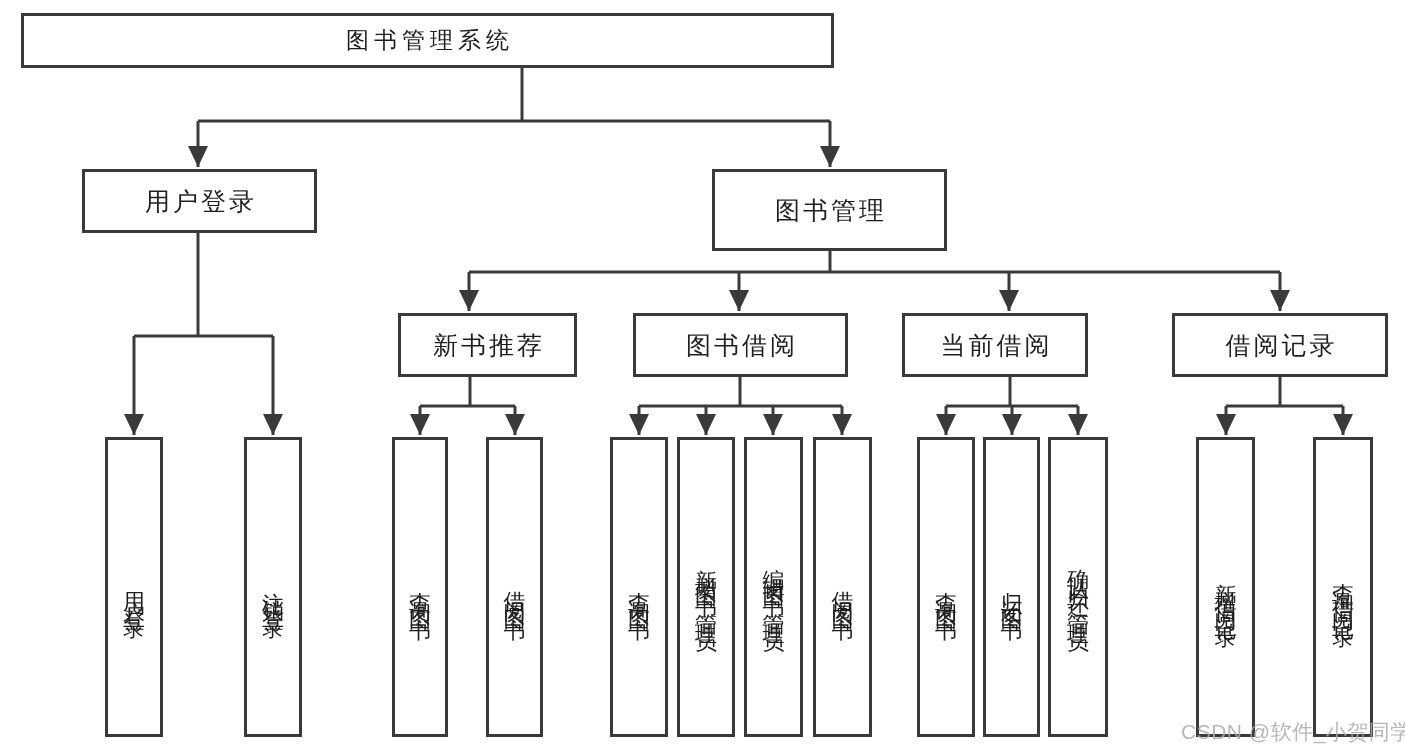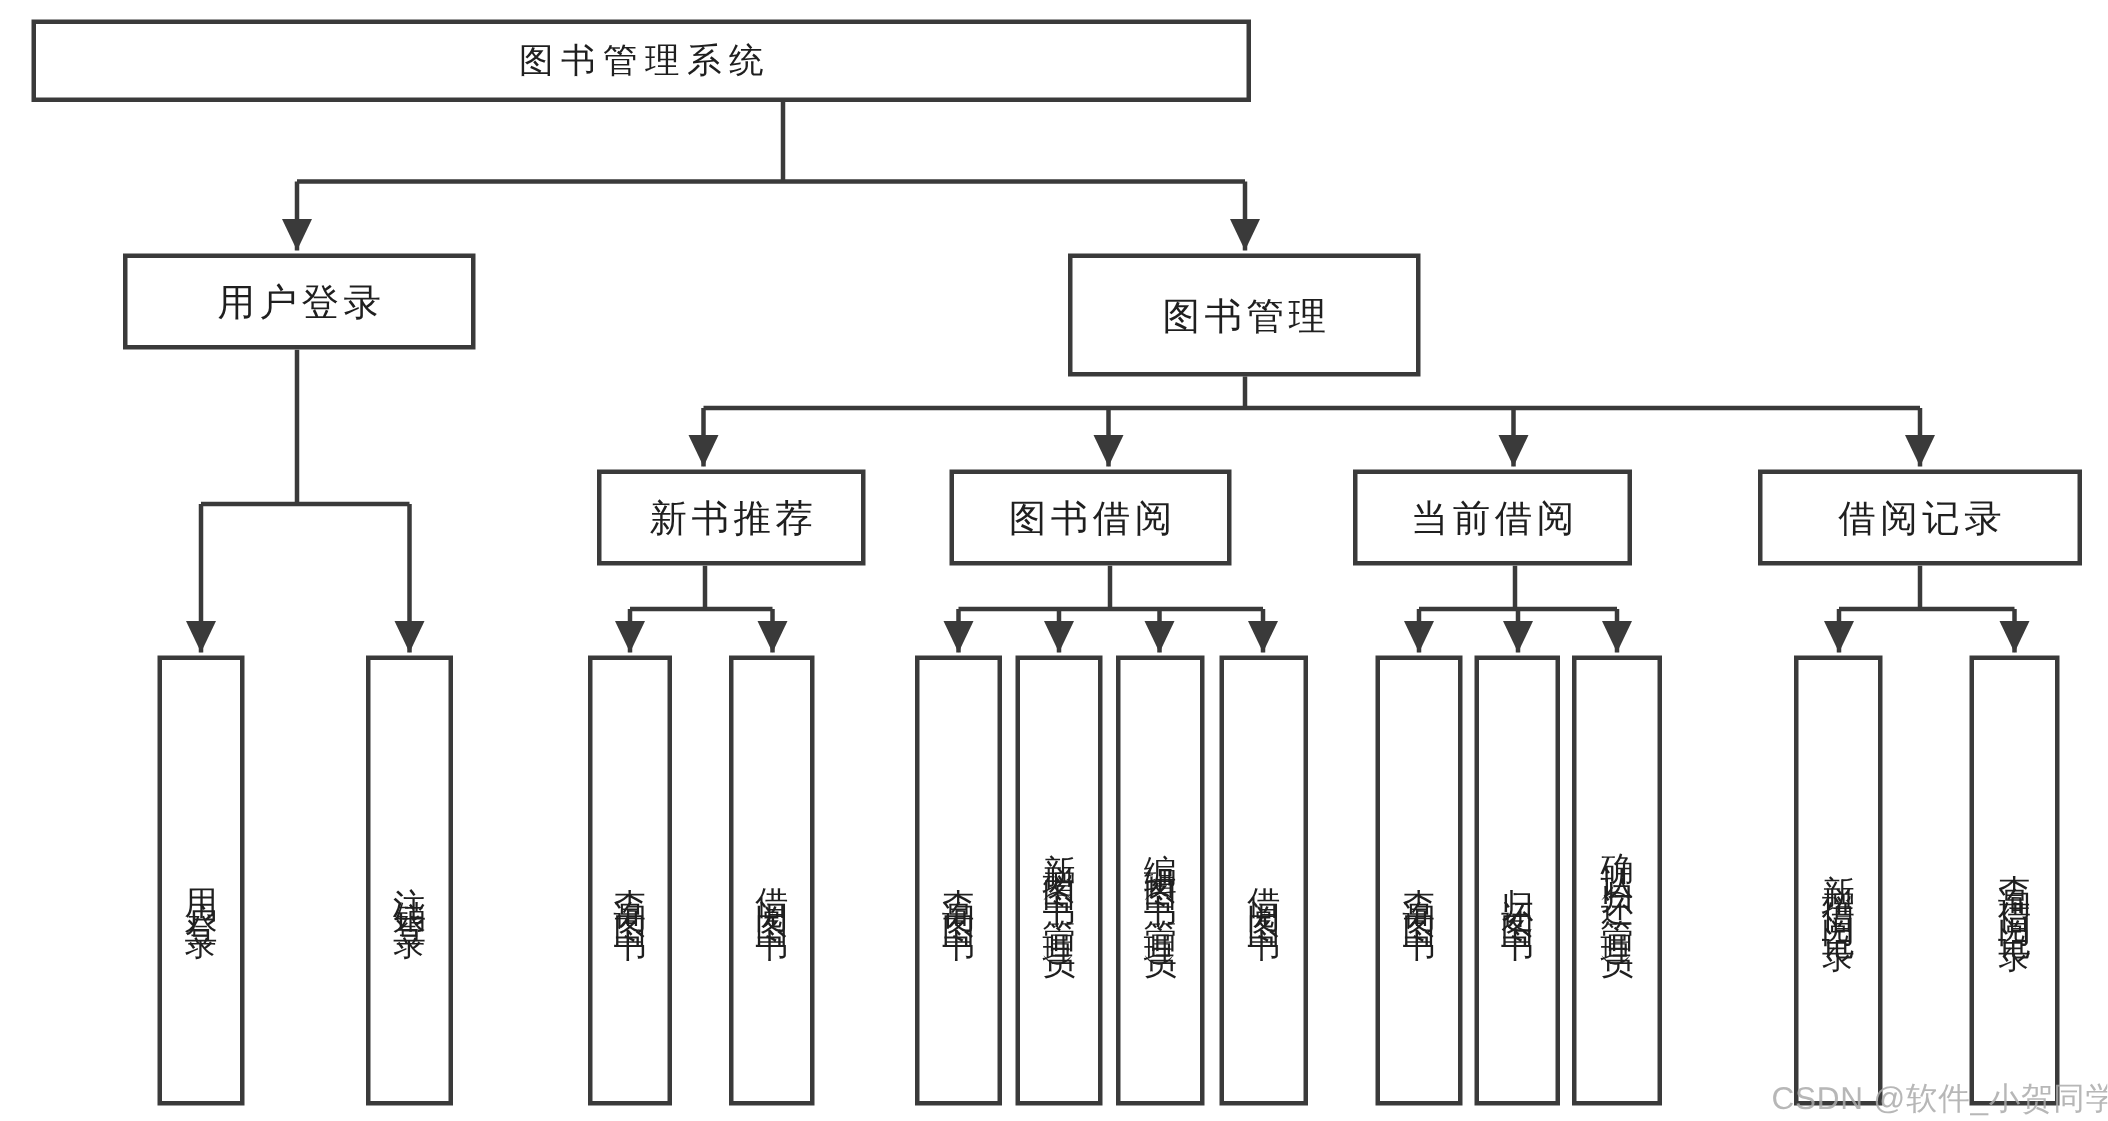--- a/index.html
+++ b/index.html
@@ -132,21 +132,21 @@
   <div class="box" style="left:82px; top:169px; width:235px; height:64px;">
     <span class="h-label">用户登录</span>
   </div>
   <div class="box" style="left:712px; top:169px; width:235px; height:82px;">
     <span class="h-label">图书管理</span>
   </div>
 
   <div class="box" style="left:362px; top:313px; width:179px; height:64px;margin-left:36px;">
     <span class="h-label">新书推荐</span>
   </div>
-  <div class="box" style="left:633px; top:313px; width:188px; height:64px;">
+  <div class="box" style="left:633px; top:313px; width:215px; height:64px;">
     <span class="h-label">图书借阅</span>
   </div>
   <div class="box" style="left:902px; top:313px; width:186px; height:64px;">
     <span class="h-label">当前借阅</span>
   </div>
   <div class="box" style="left:1172px; top:313px; width:216px; height:64px;">
     <span class="h-label">借阅记录</span>
   </div>
 
   <div class="vbox" style="left:105px; top:437px; width:58px; height:300px;">

